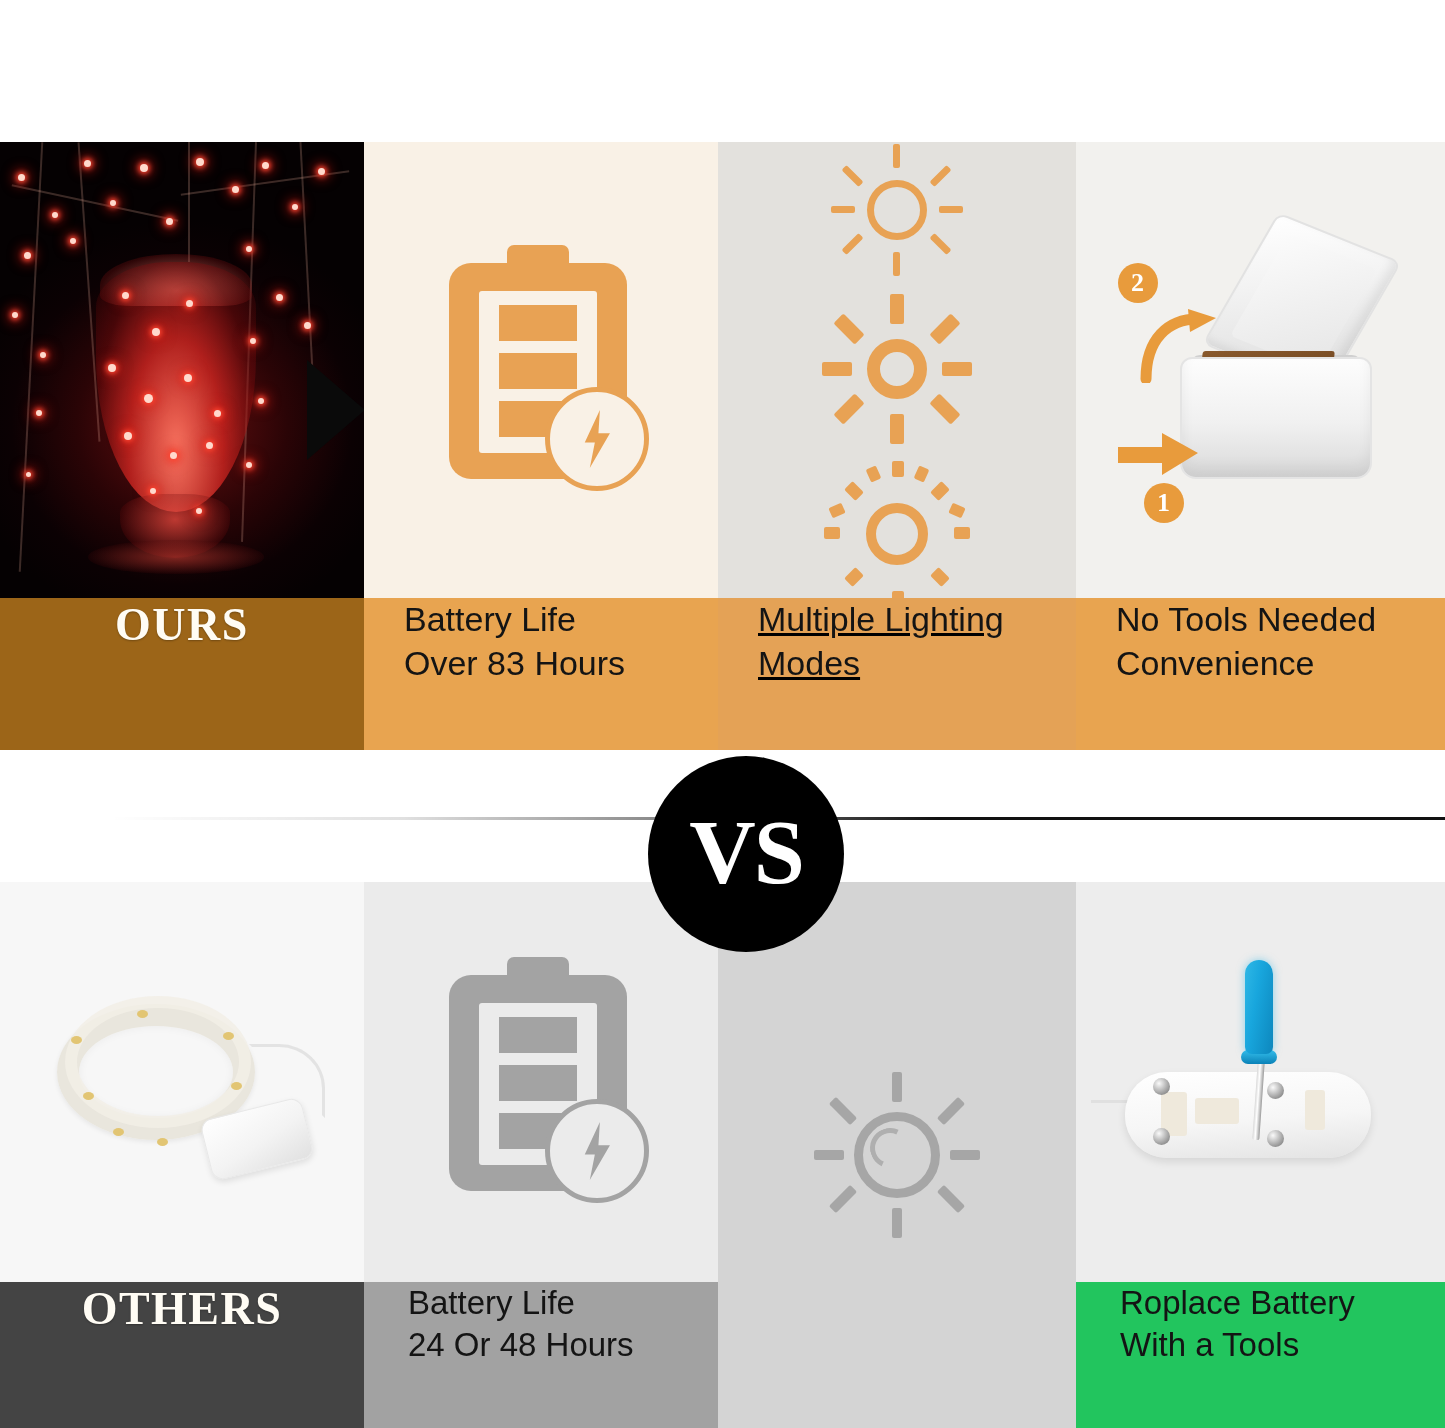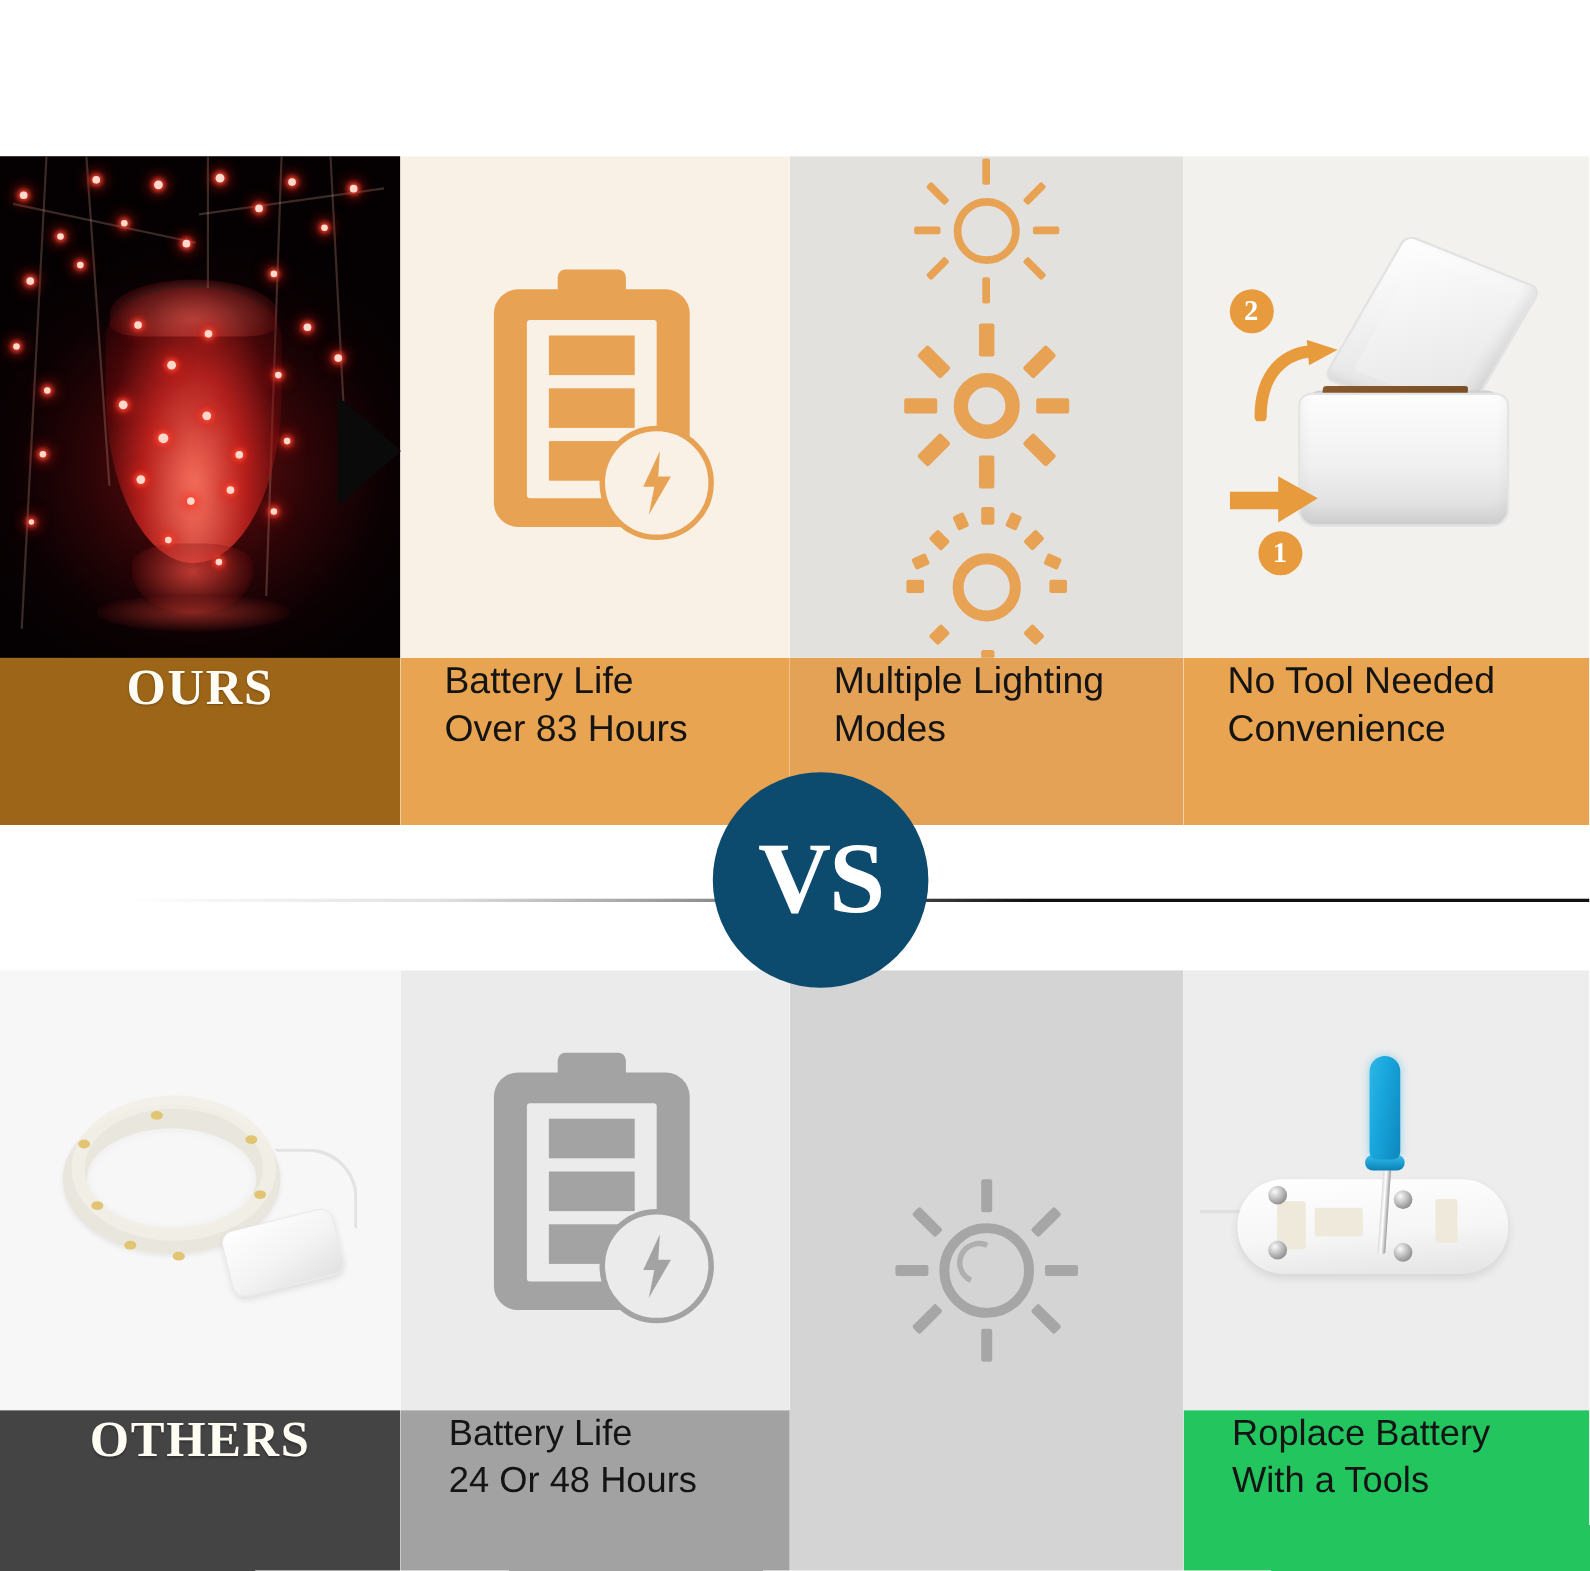--- a/index.html
+++ b/index.html
@@ -46,21 +46,21 @@
   .row-others{ top: 882px;  height: 546px; }
 
   .cell {
     position: relative;
     display: flex;
     flex-direction: column;
     overflow: hidden;
   }
   .c1 { width: 364px; }
   .c2 { width: 354px; }
-  .c3 { width: 358px; }
+  .c3 { width: 358px; text-decoration: underline; }
   .c4 { width: 369px; }
 
   .media {
     position: relative;
     flex: 1 1 auto;
     display: flex;
     align-items: center;
     justify-content: center;
     overflow: hidden;
   }
@@ -115,24 +115,24 @@
   .divider {
     position: absolute;
     left: 110px; top: 817px;
     width: 1335px; height: 3px;
     background: linear-gradient(to right, rgba(0,0,0,0) 0%, rgba(0,0,0,.12) 22%, rgba(0,0,0,.55) 46%, #111 62%, #111 100%);
   }
 
   
   .vs-badge {
     position: absolute;
-    left: 648px; top: 702px;
+    left: 648px; top: 756px;
     width: 196px; height: 196px;
     border-radius: 50%;
-    background: #0c4a6e;
+    background: #000000;
     display: flex; align-items: center; justify-content: center;
     z-index: 20;
   }
   .vs-text {
     font-family: "Liberation Serif", serif;
     font-weight: bold;
     font-size: 92px;
     color: #ffffff;
     letter-spacing: -2px;
     transform: translateY(-2px);
@@ -568,21 +568,21 @@
 
           <svg class="straight-arrow" viewBox="0 0 82 46">
             <polygon points="0,30 44,30 44,42 80,20 44,0 44,14 0,14" fill="#E89B3C"></polygon>
           </svg>
           <div class="num-badge" style="left:48px;top:278px;">1</div>
 
         </div>
       </div>
       <div class="band ours-band-c">
         <div class="band-text">
-          <div>No Tool Needed</div>
+          <div>No Tools Needed</div>
           <div>Convenience</div>
         </div>
       </div>
     </div>
 
   </div>
 
   <div class="divider"></div>
 
   <div class="vs-badge">

